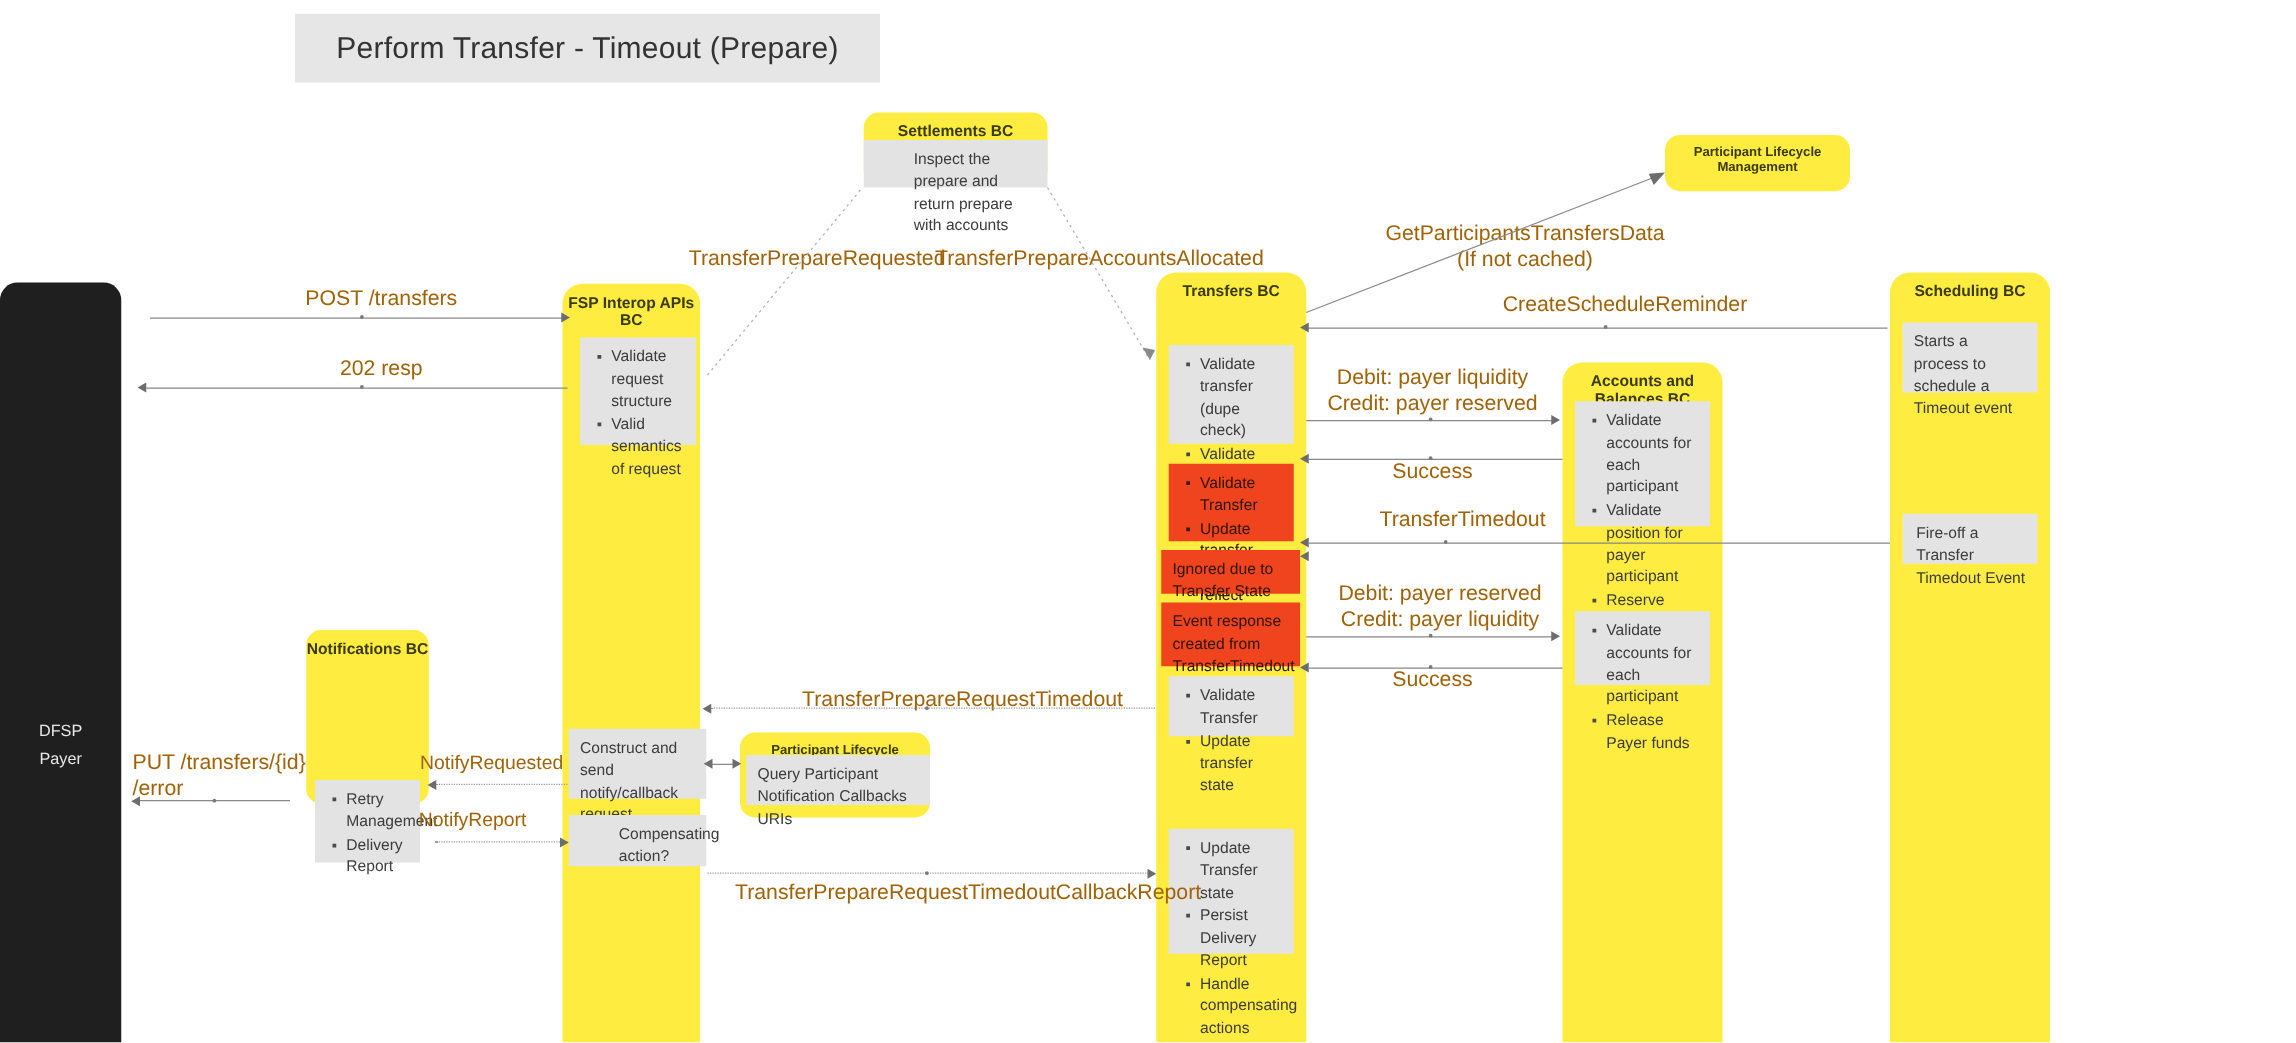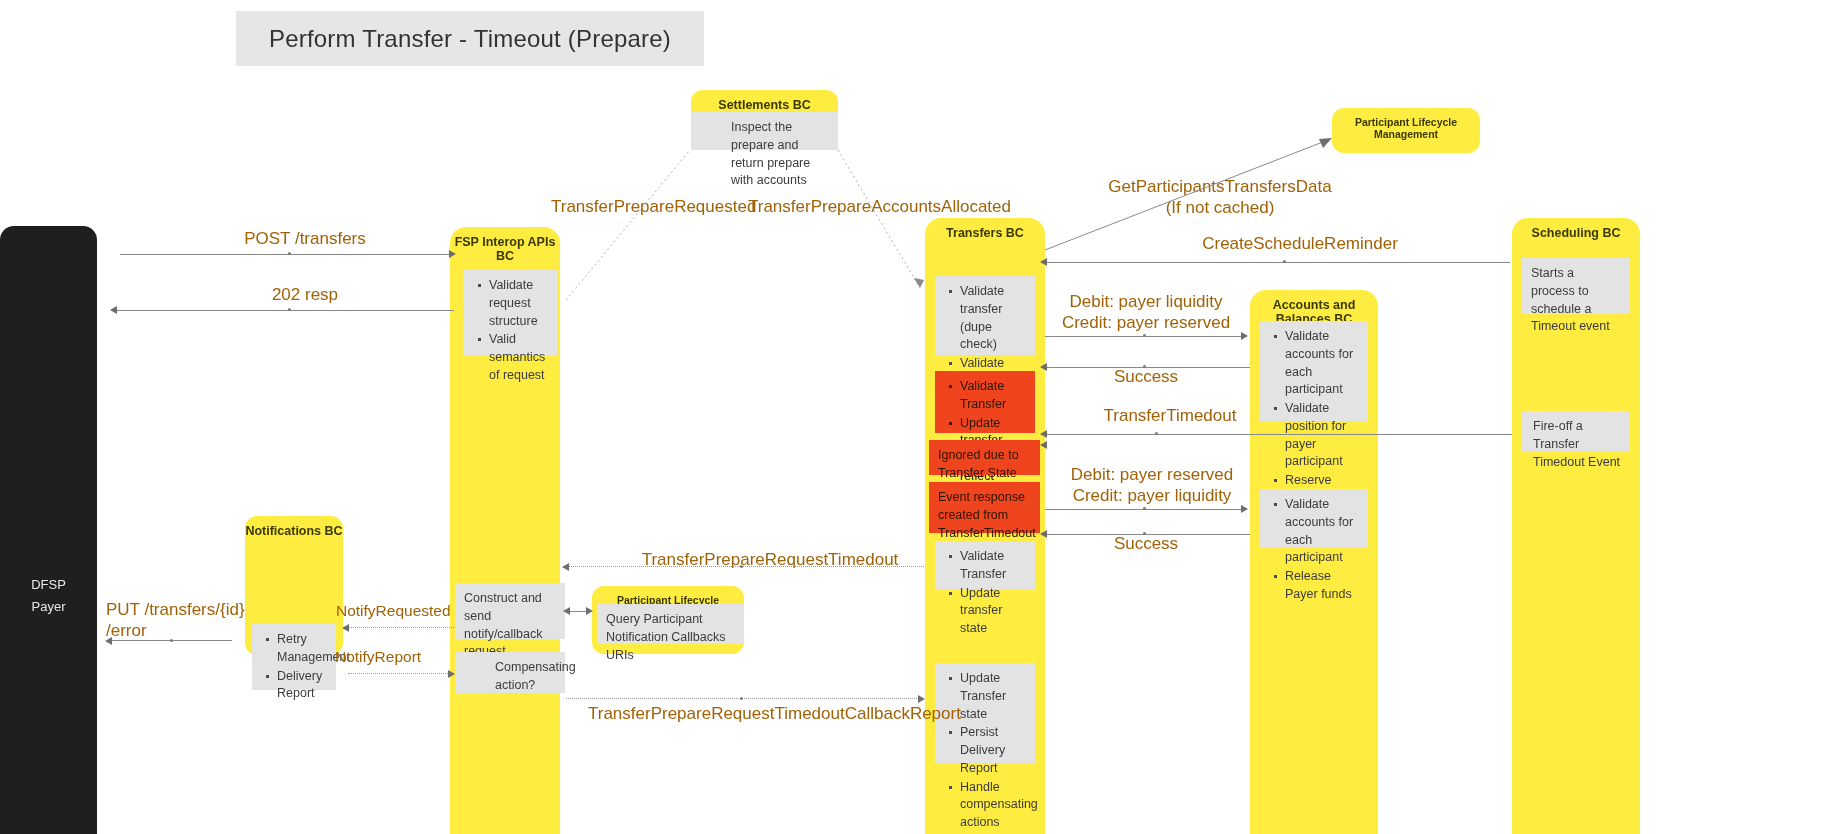--- a/index.html
+++ b/index.html
@@ -237,21 +237,21 @@
   <div class="abs bc" style="left:1512px; top:218px; width:128px; height:616px;">
     <div class="bc-title">Scheduling BC</div>
   </div>
   <div class="abs note" style="left:1522px; top:258px; width:108px; height:56px;">
     <p>Starts a process to schedule a Timeout event</p>
   </div>
   <div class="abs note" style="left:1522px; top:411px; width:108px; height:40px;padding-left:11px;">
     <p>Fire-off a Transfer Timedout Event</p>
   </div>
 
-  <div class="abs bc-rounded" style="left:245px; top:516px; width:98px; height:139px;">
+  <div class="abs bc-rounded" style="left:245px; top:504px; width:98px; height:139px;">
     <div class="bc-title">Notifications BC</div>
   </div>
   <div class="abs note" style="left:252px; top:624px; width:84px; height:66px;">
     <ul>
       <li>Retry Management</li>
       <li>Delivery Report</li>
     </ul>
   </div>
 
   <div class="abs bc-rounded" style="left:592px; top:586px; width:152px; height:68px;">

